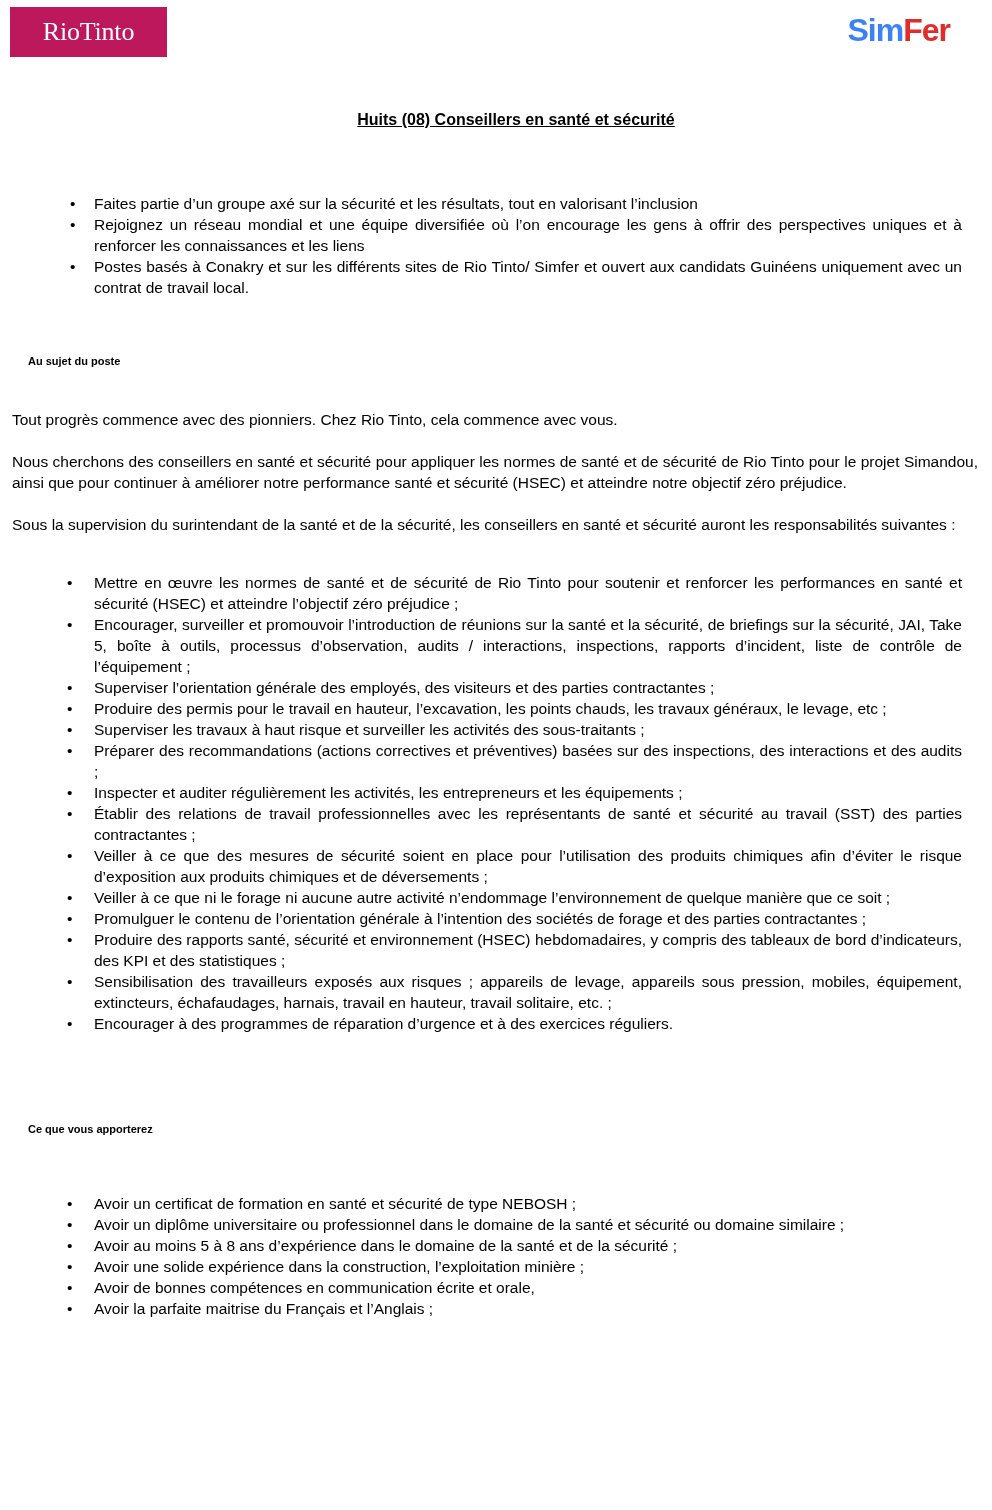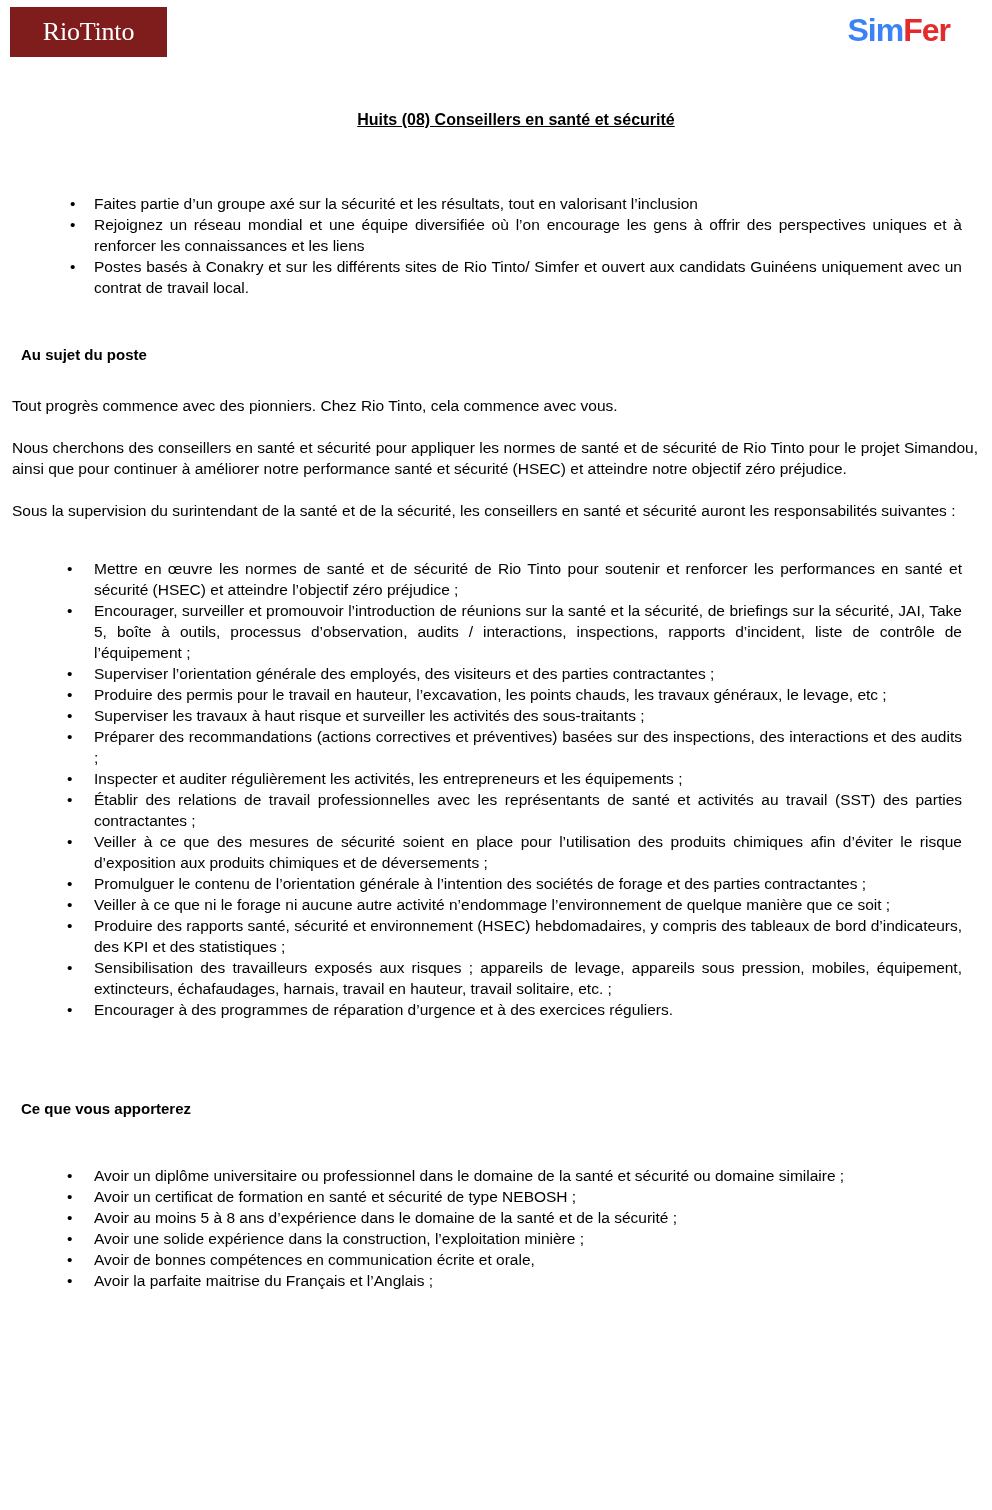--- a/index.html
+++ b/index.html
@@ -86,24 +86,24 @@
   p.para {
     font-size: 15.5px;
     line-height: 21px;
     margin: 0;
     padding: 0;
     text-align: justify;
     text-justify: inter-word;
   }
 
   h2.section-heading {
-    font-size: 15px;
+    font-size: 11px;
     font-weight: bold;
     line-height: 21px;
-    margin: 9px;
+    margin: 16px;
     padding: 0;
   }
   .spacer-md { height: 21px; }
   .spacer-lg { height: 32px; }
   .spacer-xl { height: 46px; }
 
   
   ul.bullets {
     list-style: none;
     margin: 16px;
@@ -139,21 +139,21 @@
   ul.bullets.intro > li::before {
     left: 42px;
   }
 </style>
 </head>
 <body>
 
 <div class="page">
 
   <div class="header">
-    <div class="logo-riotinto" style="background: #7f1d1d;">
+    <div class="logo-riotinto" style="background: #be185d;">
       <span class="rt-text">RioTinto</span>
     </div>
     <div class="logo-simfer">
       <span class="sf-sim">Sim</span><span class="sf-fer" style="color: rgb(226, 43, 43); margin-top: 40px;">Fer</span>
     </div>
   </div>
 
   <h1 class="doc-title">
     <span>Huits (08) Conseillers en santé et sécurité</span>
   </h1>
@@ -211,30 +211,30 @@
       <li>
           <span class="txt"> Superviser les travaux à haut risque et surveiller les activités des sous-traitants ;</span>
         </li>
       <li>
           <span class="txt"> Préparer des recommandations (actions correctives et préventives) basées sur des inspections, des interactions et des audits ;</span>
         </li>
       <li>
           <span class="txt"> Inspecter et auditer régulièrement les activités, les entrepreneurs et les équipements ;</span>
         </li>
       <li>
-          <span class="txt"> Établir des relations de travail professionnelles avec les représentants de santé et activités au travail (SST) des parties contractantes ;</span>
+          <span class="txt"> Établir des relations de travail professionnelles avec les représentants de santé et sécurité au travail (SST) des parties contractantes ;</span>
         </li>
       <li>
           <span class="txt">Veiller à ce que des mesures de sécurité soient en place pour l’utilisation des produits chimiques afin d’éviter le risque d’exposition aux produits chimiques et de déversements ;</span>
         </li>
       <li>
+          <span class="txt">Veiller à ce que ni le forage ni aucune autre activité n’endommage l’environnement de quelque manière que ce soit ;</span>
+        </li>
+      <li>
           <span class="txt"> Promulguer le contenu de l’orientation générale à l’intention des sociétés de forage et des parties contractantes ;</span>
-        </li>
-      <li>
-          <span class="txt">Veiller à ce que ni le forage ni aucune autre activité n’endommage l’environnement de quelque manière que ce soit ;</span>
         </li>
       <li>
           <span class="txt">Produire des rapports santé, sécurité et environnement (HSEC) hebdomadaires, y compris des tableaux de bord d’indicateurs, des KPI et des statistiques ;</span>
         </li>
       <li>
           <span class="txt">Sensibilisation des travailleurs exposés aux risques ; appareils de levage, appareils sous pression, mobiles, équipement, extincteurs, échafaudages, harnais, travail en hauteur, travail solitaire, etc. ;</span>
         </li>
       <li>
           <span class="txt"> Encourager à des programmes de réparation d’urgence et à des exercices réguliers.</span>
         </li>
@@ -244,26 +244,26 @@
   <div class="spacer-lg"></div>
   <div class="spacer-md"></div>
 
   <div class="content">
     <h2 class="section-heading">Ce que vous apporterez</h2>
 
     <div class="spacer-md"></div>
 
     <ul class="bullets">
       <li>
+          <span class="txt">Avoir un certificat de formation en santé et sécurité de type NEBOSH ;</span>
+        </li>
+      <li>
           <span class="txt">Avoir un diplôme universitaire ou professionnel dans le domaine de la santé et sécurité ou domaine similaire ;</span>
         </li>
       <li>
-          <span class="txt">Avoir un certificat de formation en santé et sécurité de type NEBOSH ;</span>
-        </li>
-      <li>
           <span class="txt">Avoir au moins 5 à 8 ans d’expérience dans le domaine de la santé et de la sécurité ;</span>
         </li>
       <li>
           <span class="txt">Avoir une solide expérience dans la construction, l’exploitation minière ;</span>
         </li>
       <li>
           <span class="txt">Avoir de bonnes compétences en communication écrite et orale,</span>
         </li>
       <li>
           <span class="txt">Avoir la parfaite maitrise du Français et l’Anglais ;</span>

